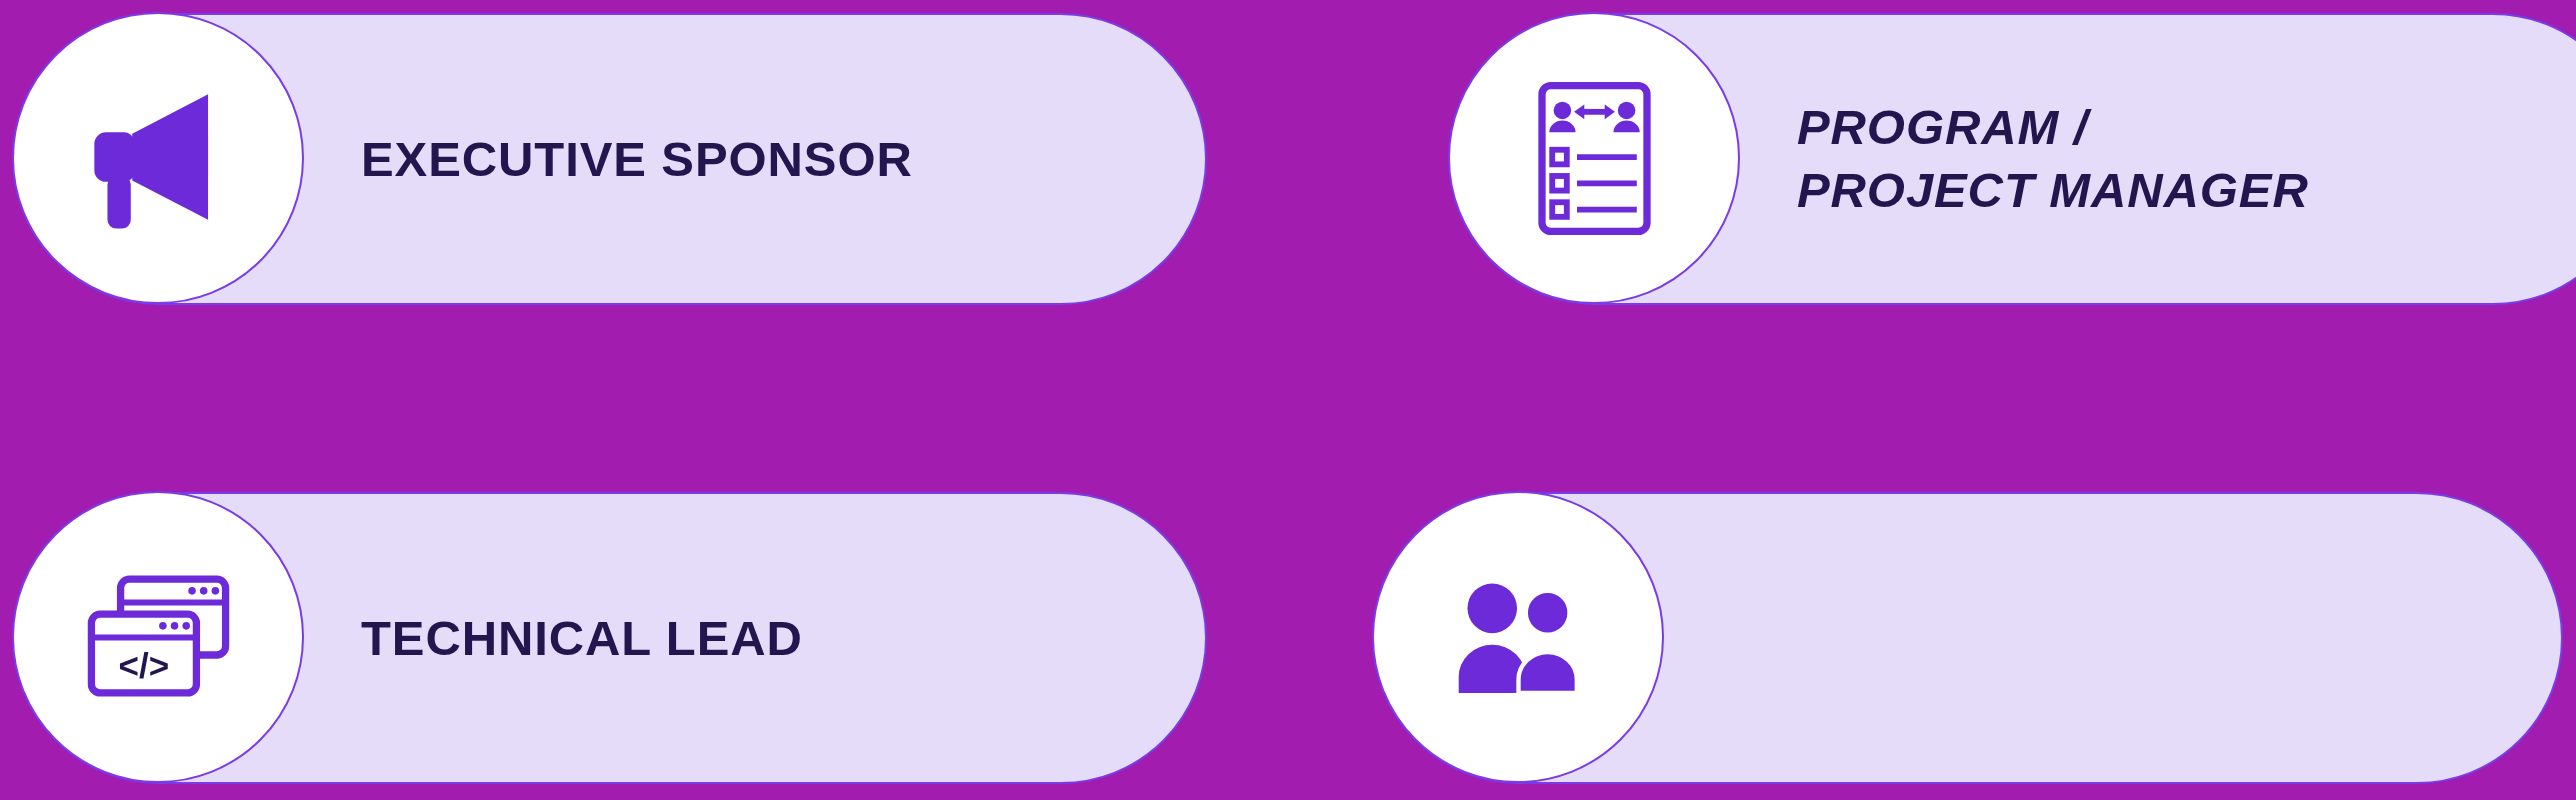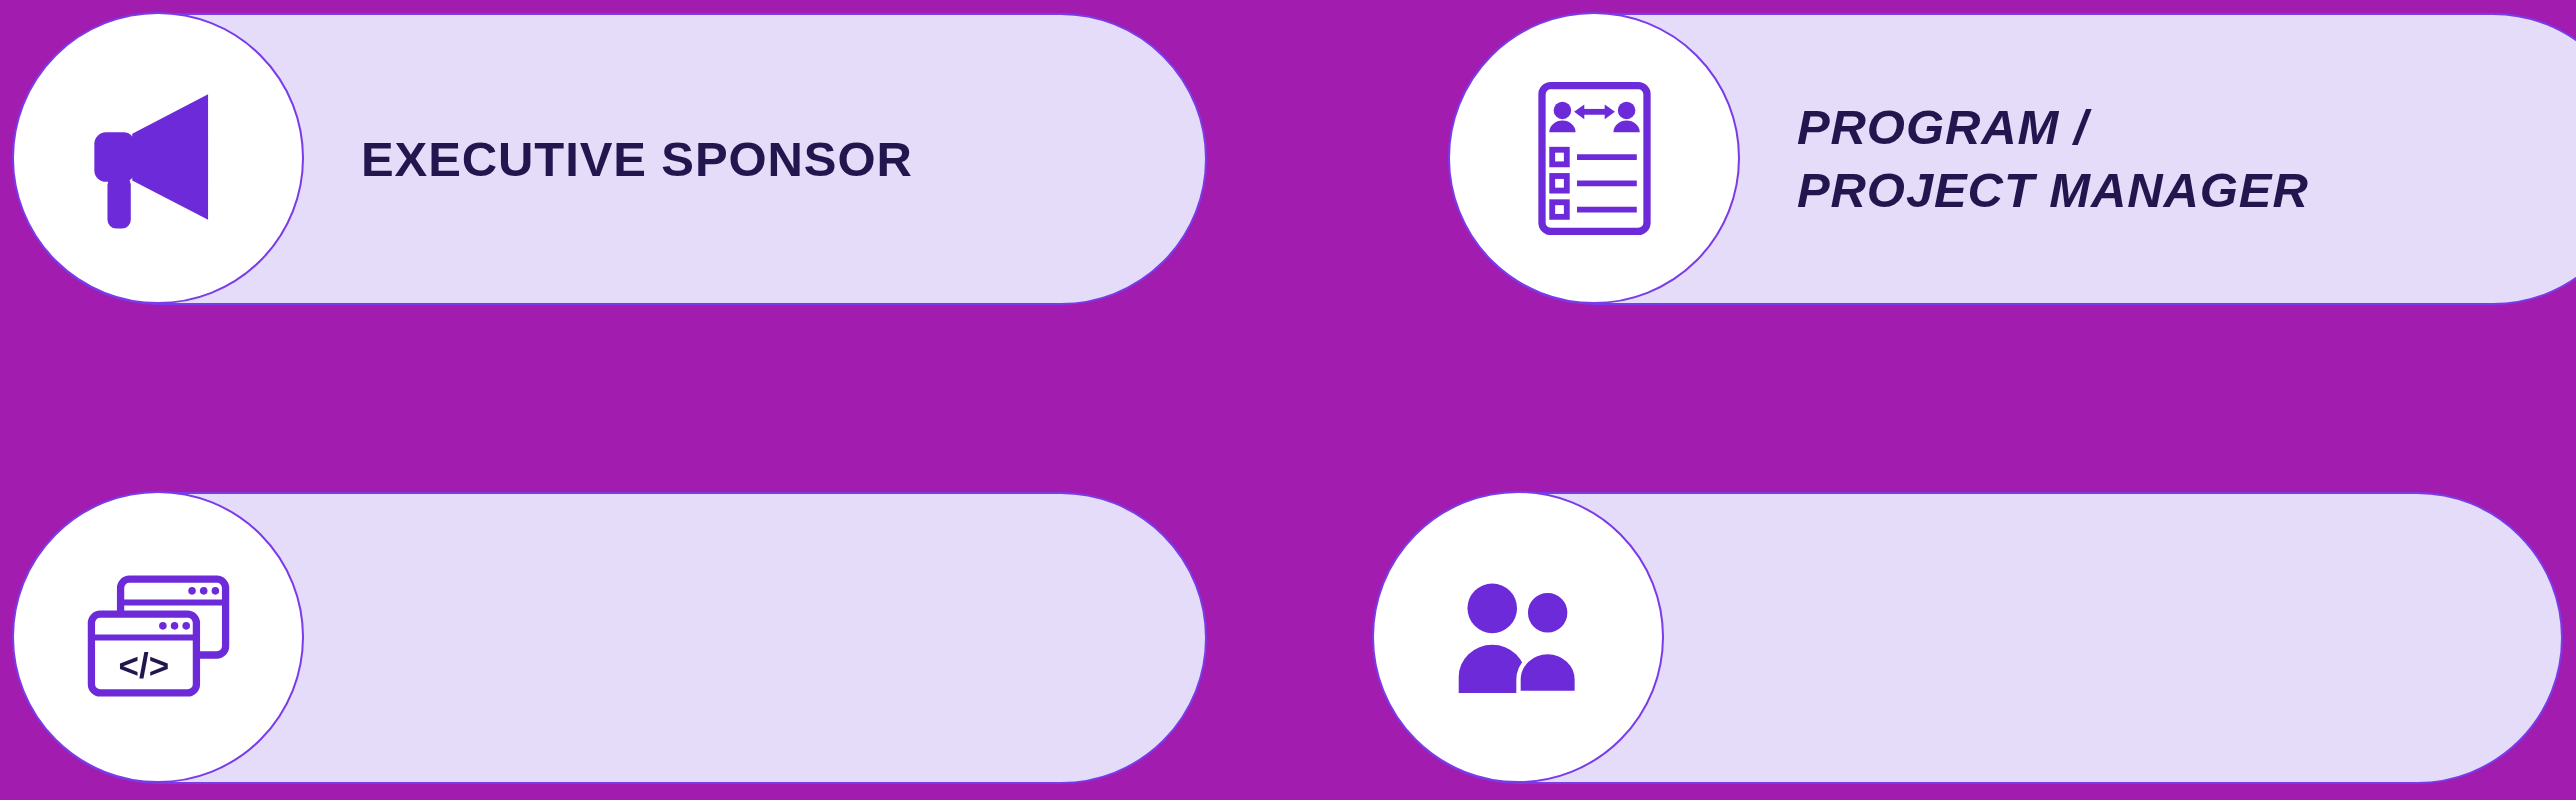--- a/index.html
+++ b/index.html
@@ -113,20 +113,21 @@
         <circle cx="99" cy="28" r="2.6" fill="#6D2AD8"></circle>
 
         <rect x="14" y="44" width="72" height="54" rx="6" fill="#FFFFFF" stroke="#6D2AD8" stroke-width="5"></rect>
         <line x1="14" y1="60" x2="86" y2="60" stroke="#6D2AD8" stroke-width="4"></line>
         <circle cx="63" cy="52" r="2.6" fill="#6D2AD8"></circle>
         <circle cx="71" cy="52" r="2.6" fill="#6D2AD8"></circle>
         <circle cx="79" cy="52" r="2.6" fill="#6D2AD8"></circle>
         <text x="50" y="88" text-anchor="middle" font-family="Liberation Sans, sans-serif" font-weight="bold" font-size="24" fill="#23164F">&lt;/&gt;</text>
       </svg>
     </div>
+    <div class="label">TECHNICAL LEAD</div>
   </div>
 
   <div class="pill pill-4">
     <div class="icon-circle">
       <svg viewBox="0 0 120 120" aria-hidden="true">
         <g fill="#6D2AD8">
           <circle cx="42" cy="40" r="17"></circle>
           <path d="M19 98 v-11 a23 22 0 0 1 46 0 v11 z"></path>
         </g>
         <g fill="#6D2AD8" stroke="#FFFFFF" stroke-width="3">

